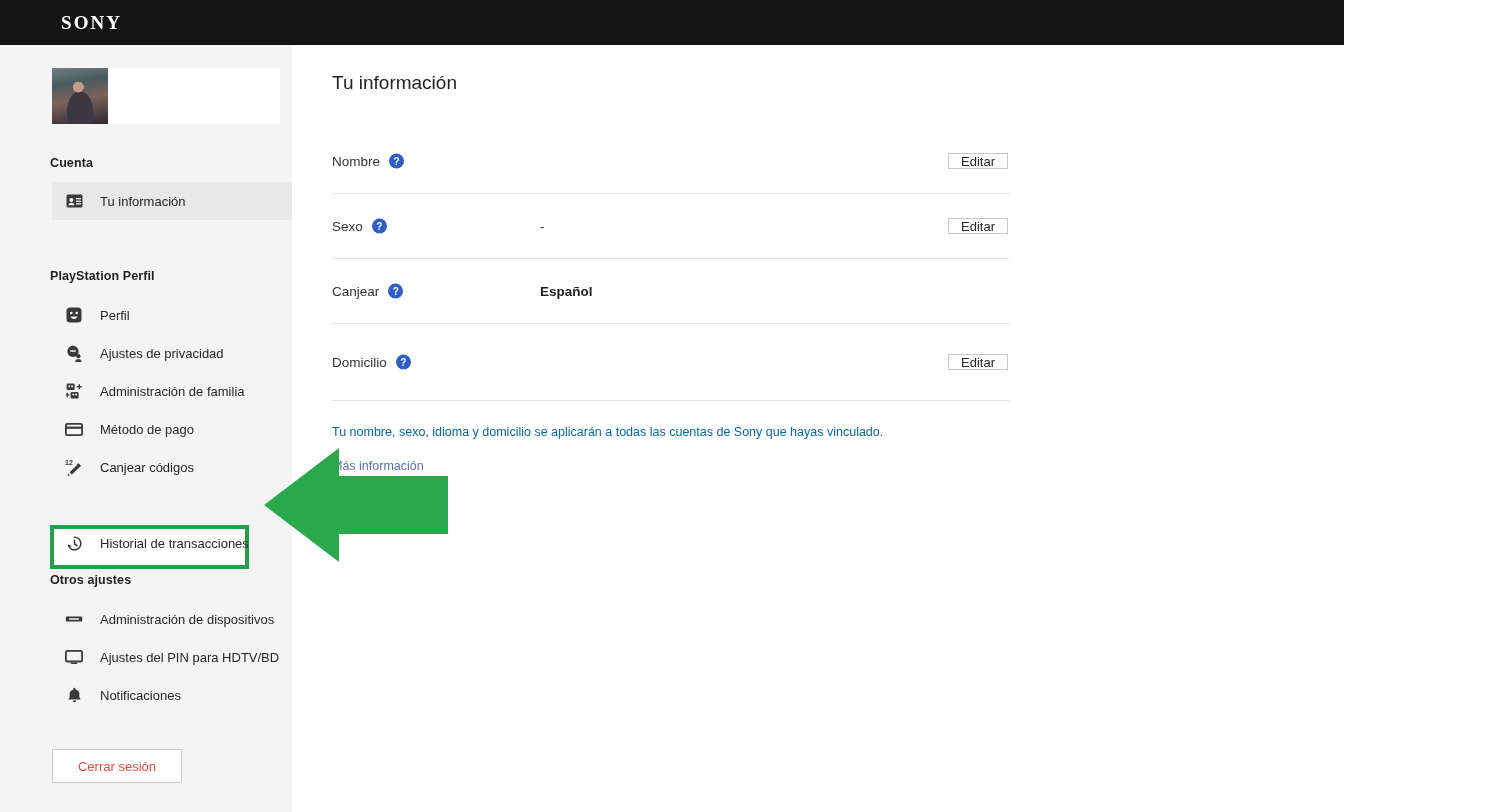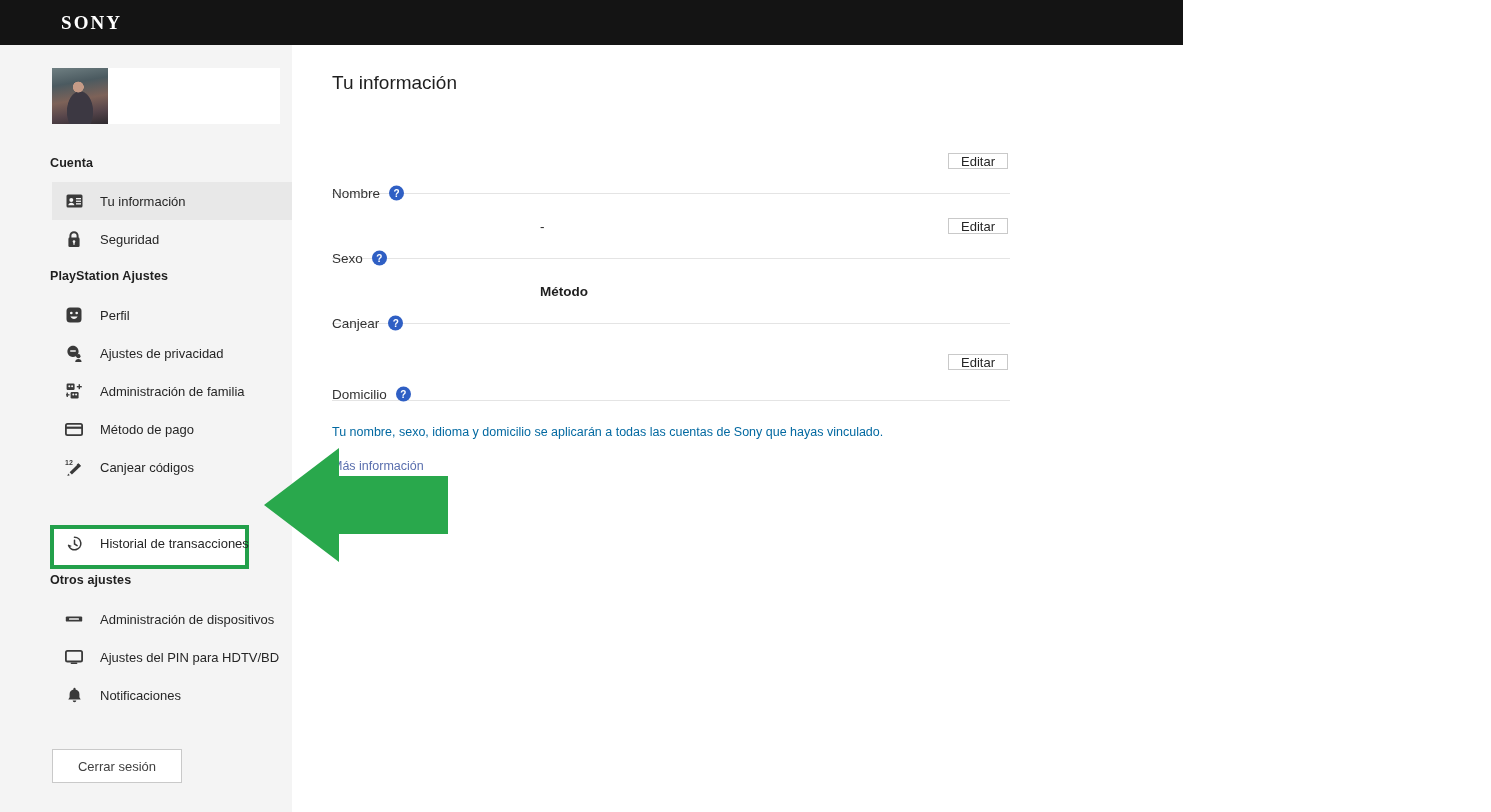--- a/index.html
+++ b/index.html
@@ -9,21 +9,21 @@
     overflow: hidden;
     background: #ffffff;
     font-family: "Liberation Sans", sans-serif;
     -webkit-font-smoothing: antialiased;
   }
 
   
   .topbar {
     position: absolute;
     left: 0; top: 0;
-    width: 1183px; height: 45px;
+    width: 1344px; height: 45px;
     background: #141414;
   }
   .sony-logo {
     position: absolute;
     left: 61px; top: 12px;
     color: #ffffff;
     font-family: "Liberation Serif", serif;
     font-size: 19px;
     font-weight: 700;
     letter-spacing: 2.1px;
@@ -120,21 +120,21 @@
 
   
   .logout-btn {
     position: absolute;
     left: 52px; top: 704px;
     width: 130px; height: 34px;
     background: #ffffff;
     border: 1px solid #c9c9c9;
     font-family: "Liberation Sans", sans-serif;
     font-size: 13px;
-    color: #404040;
+    color: #ef4444;
     cursor: pointer;
   }
 
   
   .main {
     position: absolute;
     left: 292px; top: 45px;
     width: 1199px; height: 767px;
     background: #ffffff;
   }
@@ -159,21 +159,20 @@
   .info-row.tall { height: 77px; }
   .row-label {
     position: absolute;
     left: 0; top: 50%;
     transform: translateY(-50%);
     font-size: 13.5px;
     color: #333333;
     display: flex;
     align-items: center;
     white-space: nowrap;
-    margin-top: 32px;
   }
   .help-icon {
     display: inline-flex;
     align-items: center;
     justify-content: center;
     width: 15px; height: 15px;
     border-radius: 50%;
     background: #2f5fc4;
     color: #ffffff;
     font-size: 10px;
@@ -242,33 +241,22 @@
           <circle cx="5.3" cy="6" r="2" fill="#f4f4f4"></circle>
           <path d="M2.3 11.2c0-1.6 1.4-2.5 3-2.5s3 .9 3 2.5z" fill="#f4f4f4"></path>
           <rect x="10" y="4" width="5" height="1.3" fill="#f4f4f4"></rect>
           <rect x="10" y="6.6" width="5" height="1.3" fill="#f4f4f4"></rect>
           <rect x="10" y="9.2" width="5" height="1.3" fill="#f4f4f4"></rect>
         </svg>
     </span>
     <span class="lbl">Tu información</span>
   </div>
 
-  <div class="nav-item" style="top:175px">
-    <span class="ico">
-      <svg width="14" height="17" viewBox="0 0 14 17">
-          <path d="M3.4 7V4.8a3.6 3.6 0 0 1 7.2 0V7" stroke="#3a3a3a" stroke-width="2" fill="none"></path>
-          <rect x="1.4" y="6.6" width="11.2" height="9.4" rx="1.3" fill="#3a3a3a"></rect>
-          <circle cx="7" cy="10.6" r="1.3" fill="#f4f4f4"></circle>
-          <rect x="6.35" y="11" width="1.3" height="2.8" fill="#f4f4f4"></rect>
-        </svg>
-    </span>
-    <span class="lbl">Seguridad</span>
-  </div>
-
-  <div class="nav-heading" style="top:224px">PlayStation Ajustes</div>
+
+  <div class="nav-heading" style="top:224px">PlayStation Perfil</div>
 
   <div class="nav-item" style="top:251px">
     <span class="ico">
       <svg width="16" height="16" viewBox="0 0 16 16">
           <rect x="0.5" y="0.5" width="15" height="15" rx="3.5" fill="#3a3a3a"></rect>
           <circle cx="5.3" cy="6" r="1.35" fill="#f4f4f4"></circle>
           <circle cx="10.7" cy="6" r="1.35" fill="#f4f4f4"></circle>
           <path d="M4.4 9.6c.8 1.6 2 2.4 3.6 2.4s2.8-.8 3.6-2.4z" fill="#f4f4f4"></path>
         </svg>
     </span>
@@ -400,21 +388,21 @@
       </div>
       <div class="row-value">-</div>
       <button class="edit-btn">Editar</button>
     </div>
 
     <div class="info-row">
       <div class="row-label">
         <span>Canjear</span>
         <span class="help-icon">?</span>
       </div>
-      <div class="row-value bold">Método</div>
+      <div class="row-value bold">Español</div>
     </div>
 
     <div class="info-row tall">
       <div class="row-label">
         <span>Domicilio</span>
         <span class="help-icon">?</span>
       </div>
       <div class="row-value"></div>
       <button class="edit-btn">Editar</button>
     </div>

